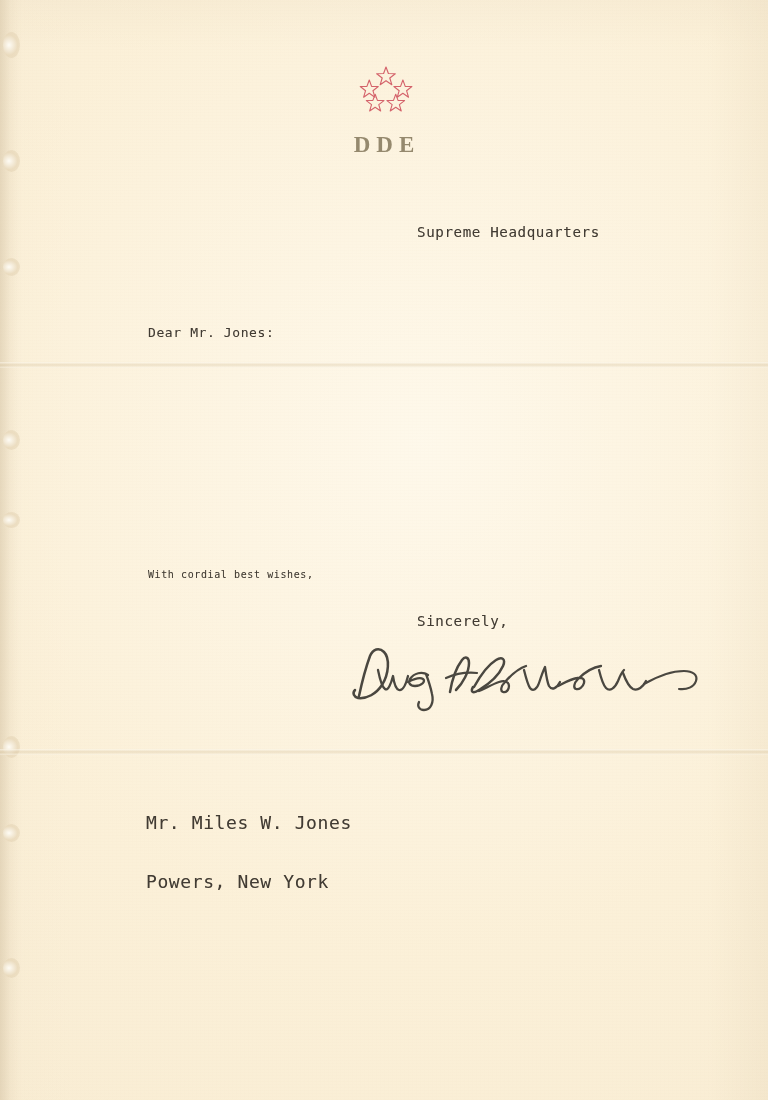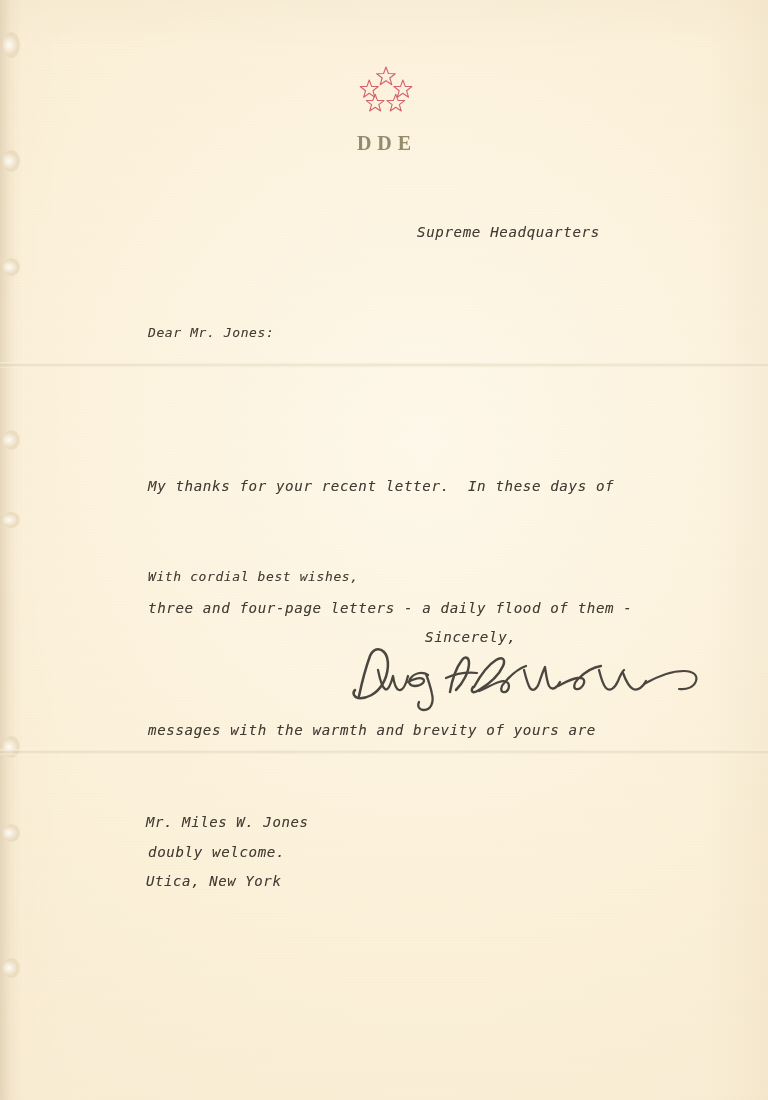--- a/index.html
+++ b/index.html
@@ -79,38 +79,37 @@
     top: 66px;
     width: 60px;
     height: 48px;
   }
   .monogram {
     position: absolute;
     left: 0; right: 0;
     top: 132px;
     text-align: center;
     font-family: "Liberation Serif", serif;
-    font-size: 20px;
+    font-size: 23px;
     font-weight: 700;
     letter-spacing: 6px;
     color: #8d8165;
     text-indent: 6px;
     opacity: .92;
   }
 
   
   .typed {
     position: absolute;
     font-family: "DejaVu Sans Mono", "Liberation Mono", monospace;
     color: #413b33;
     white-space: pre;
     letter-spacing: .6px;
     -webkit-font-smoothing: antialiased;
     text-shadow: 0 0 .6px rgba(65,59,51,.30);
-    font-style: italic;
   }
 
   .heading-block {
     left: 417px;
     top: 181px;
     font-size: 14.2px;
     line-height: 20.6px;
   }
   .salutation {
     left: 148px;
@@ -119,32 +118,31 @@
   }
   .body-block {
     left: 148px;
     top: 385px;
     font-size: 14.2px;
     line-height: 40.6px;
   }
   .closing-line {
     left: 148px;
     top: 569px;
-    font-size: 13px;
+    font-size: 10px;
   }
   .sincerely {
     left: 417px;
-    top: 629px;
+    top: 613px;
     font-size: 14.2px;
-    margin-left: 8px;
   }
   .address-block {
     left: 146px;
     top: 774px;
-    font-size: 14px;
+    font-size: 18px;
     line-height: 19.5px;
   }
 
   
   .signature {
     position: absolute;
     left: 346px;
     top: 640px;
     width: 360px;
     height: 75px;
@@ -183,26 +181,20 @@
   </div>
 
   <div class="monogram">DDE</div>
 
   <div class="typed heading-block">
     <div>Supreme Headquarters</div>
   </div>
 
   <div class="typed salutation">Dear Mr. Jones:</div>
 
-  <div class="typed body-block">
-    <div>My thanks for your recent letter.  In these days of</div>
-    <div>three and four-page letters - a daily flood of them -</div>
-    <div>messages with the warmth and brevity of yours are</div>
-    <div>doubly welcome.</div>
-  </div>
 
   <div class="typed closing-line">With cordial best wishes,</div>
   <div class="typed sincerely">Sincerely,</div>
 
   <div class="signature">
     <svg viewBox="0 0 360 75" width="360" height="75" aria-hidden="true">
       <g fill="none" stroke="#4a4740" stroke-linecap="round" stroke-linejoin="round">
 
         <path d="M13,56 C16,42 20,27 24,16 C27,9 33,7 38,12 C44,18 43,34 36,45 C30,54 21,59 12,58 C8,57 6,53 9,50" stroke-width="2.5"></path>
 
@@ -223,16 +215,16 @@
         <path d="M253,30 C255,38 257,45 260,48 C264,52 269,48 272,41 C274,36 276,32 278,30" stroke-width="2.3"></path>
         <path d="M277,33 C280,41 283,47 287,49 C292,51 297,47 300,41" stroke-width="2.3"></path>
 
         <path d="M298,44 C312,36 326,31 338,31 C347,31 352,35 350,41 C348,47 341,50 333,49" stroke-width="2.2"></path>
       </g>
     </svg>
   </div>
 
   <div class="typed address-block">
     <div>Mr. Miles W. Jones</div>
-    <div>Utica, New York</div>
+    <div>Powers, New York</div>
   </div>
 
 </div>
 
 </body></html>

